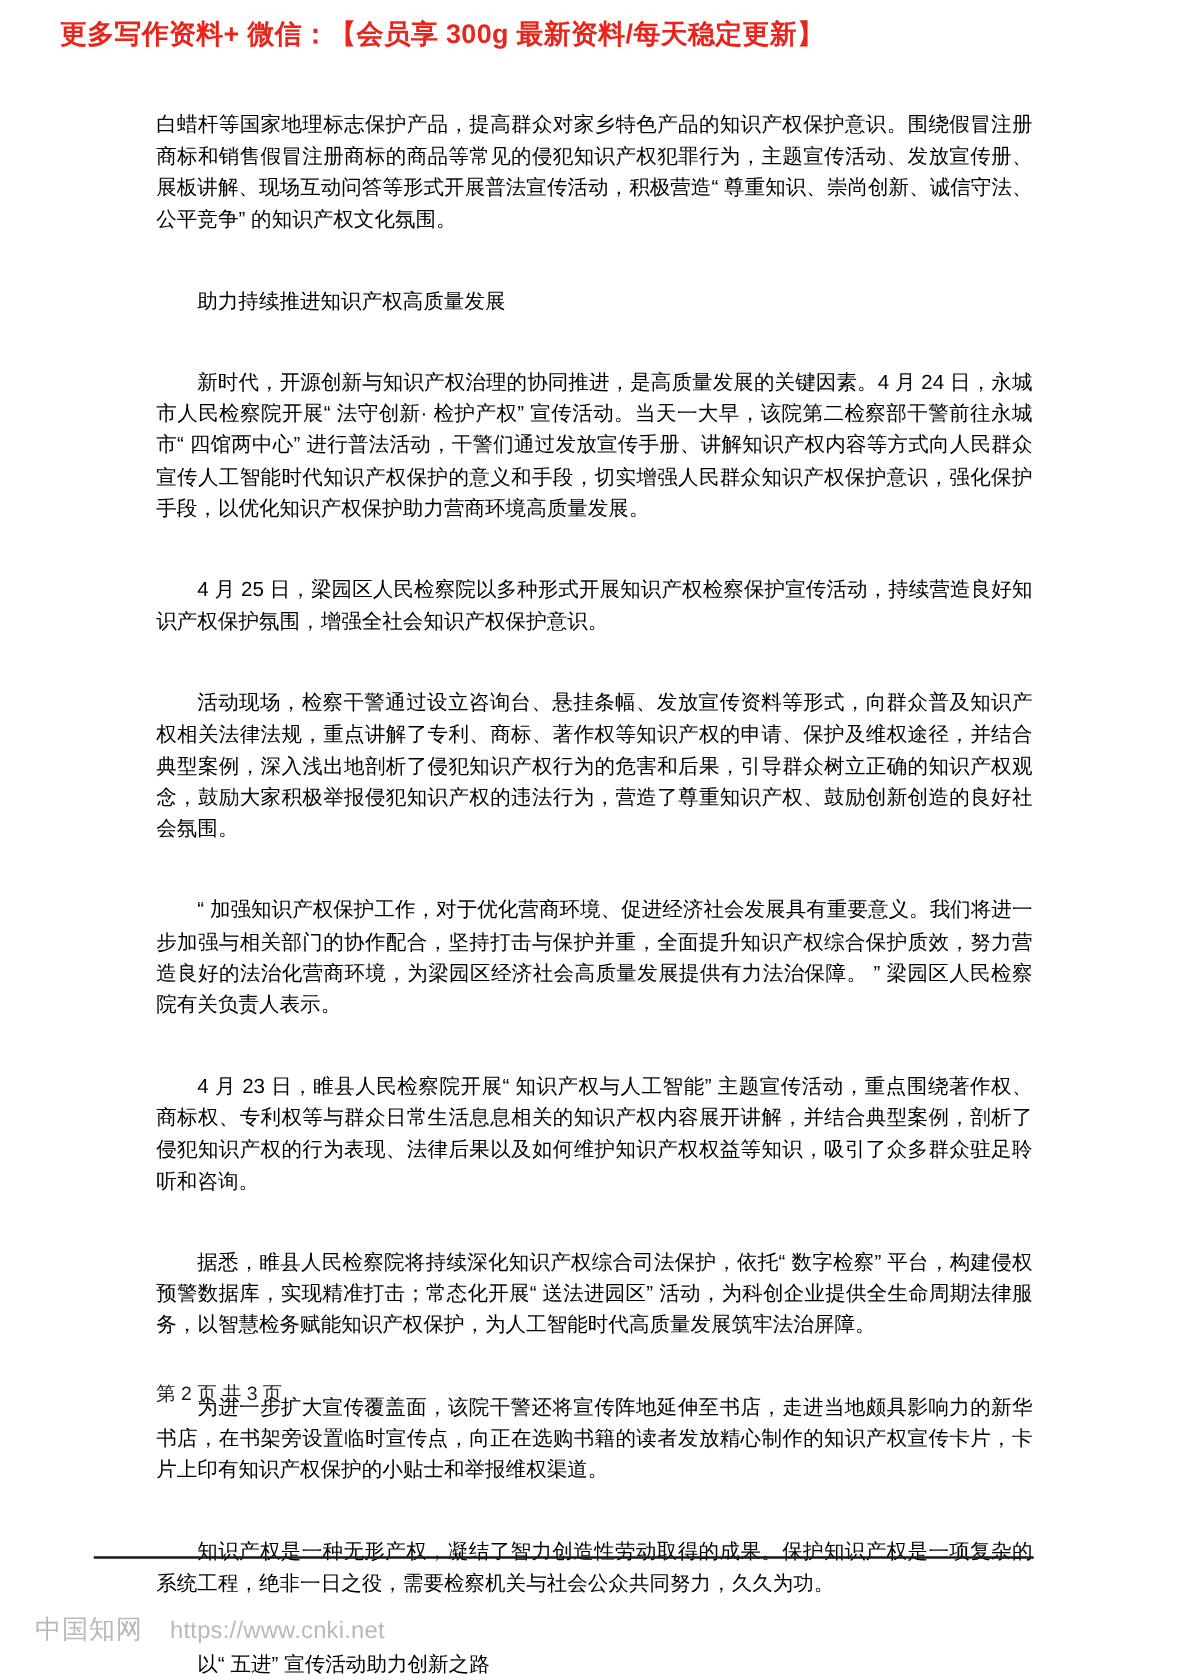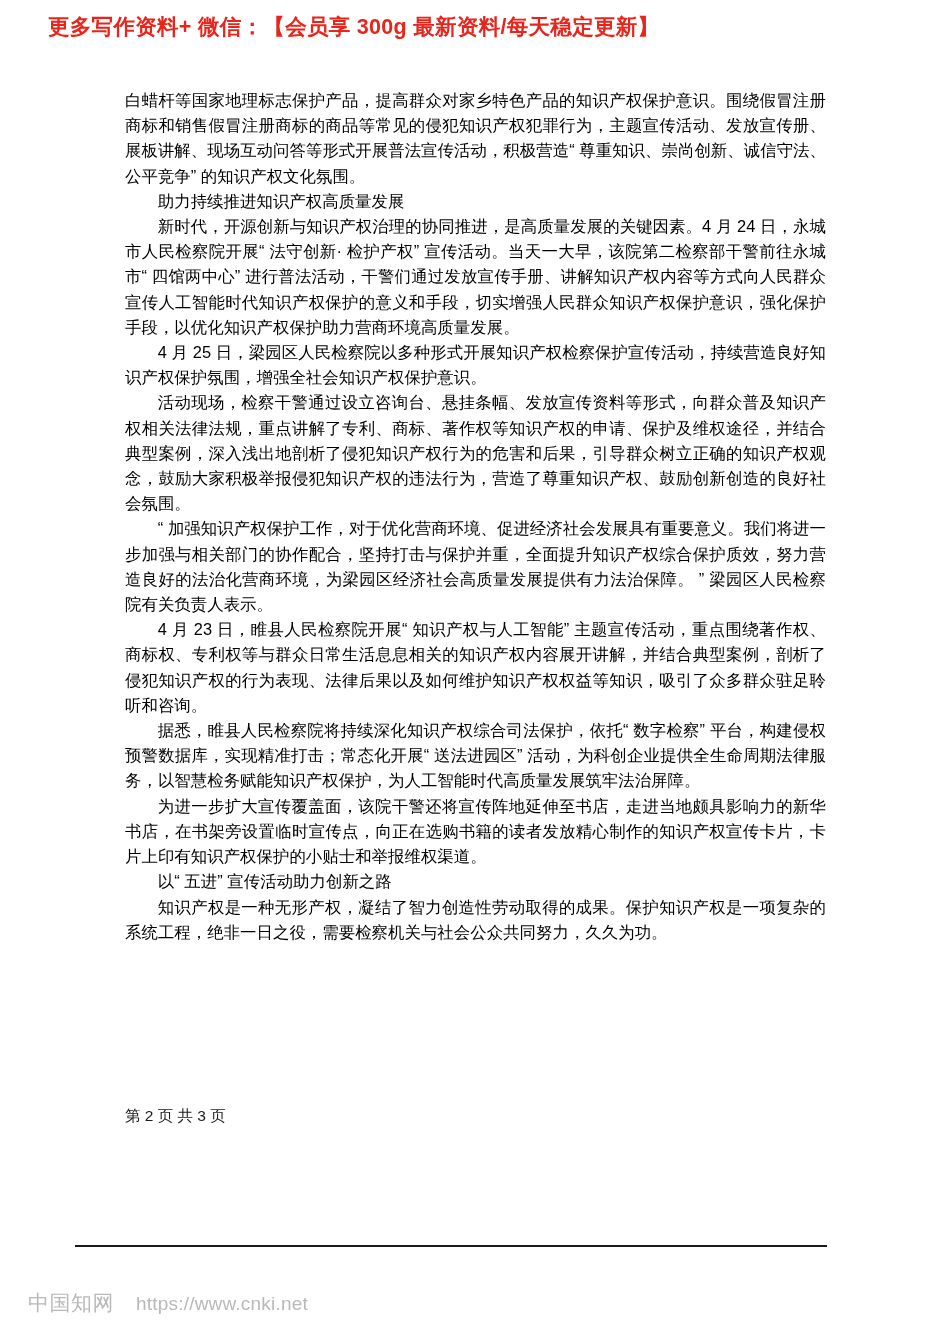--- a/index.html
+++ b/index.html
@@ -41,20 +41,21 @@
   .para {
     font-size: 16.4px;
     line-height: 25.2px;
     text-align: justify;
     text-justify: inter-ideograph;
     margin: 0;
     letter-spacing: 0.05px;
   }
   .para.indent {
     text-indent: 2em;
+    margin-top: 40px;
   }
 
   
   .page-number {
     position: absolute;
     left: 125px;
     top: 1106px;
     width: 701px;
     text-align: left;
     font-size: 15.5px;
@@ -98,22 +99,22 @@
 <div class="doc-body">
   <p class="para">白蜡杆等国家地理标志保护产品，提高群众对家乡特色产品的知识产权保护意识。围绕假冒注册商标和销售假冒注册商标的商品等常见的侵犯知识产权犯罪行为，主题宣传活动、发放宣传册、展板讲解、现场互动问答等形式开展普法宣传活动，积极营造“ 尊重知识、崇尚创新、诚信守法、公平竞争” 的知识产权文化氛围。</p>
   <p class="para indent">助力持续推进知识产权高质量发展</p>
   <p class="para indent">新时代，开源创新与知识产权治理的协同推进，是高质量发展的关键因素。4 月 24 日，永城市人民检察院开展“ 法守创新· 检护产权” 宣传活动。当天一大早，该院第二检察部干警前往永城市“ 四馆两中心” 进行普法活动，干警们通过发放宣传手册、讲解知识产权内容等方式向人民群众宣传人工智能时代知识产权保护的意义和手段，切实增强人民群众知识产权保护意识，强化保护手段，以优化知识产权保护助力营商环境高质量发展。</p>
   <p class="para indent">4 月 25 日，梁园区人民检察院以多种形式开展知识产权检察保护宣传活动，持续营造良好知识产权保护氛围，增强全社会知识产权保护意识。</p>
   <p class="para indent">活动现场，检察干警通过设立咨询台、悬挂条幅、发放宣传资料等形式，向群众普及知识产权相关法律法规，重点讲解了专利、商标、著作权等知识产权的申请、保护及维权途径，并结合典型案例，深入浅出地剖析了侵犯知识产权行为的危害和后果，引导群众树立正确的知识产权观念，鼓励大家积极举报侵犯知识产权的违法行为，营造了尊重知识产权、鼓励创新创造的良好社会氛围。</p>
   <p class="para indent">“ 加强知识产权保护工作，对于优化营商环境、促进经济社会发展具有重要意义。我们将进一步加强与相关部门的协作配合，坚持打击与保护并重，全面提升知识产权综合保护质效，努力营造良好的法治化营商环境，为梁园区经济社会高质量发展提供有力法治保障。 ” 梁园区人民检察院有关负责人表示。</p>
   <p class="para indent">4 月 23 日，睢县人民检察院开展“ 知识产权与人工智能” 主题宣传活动，重点围绕著作权、商标权、专利权等与群众日常生活息息相关的知识产权内容展开讲解，并结合典型案例，剖析了侵犯知识产权的行为表现、法律后果以及如何维护知识产权权益等知识，吸引了众多群众驻足聆听和咨询。</p>
   <p class="para indent">据悉，睢县人民检察院将持续深化知识产权综合司法保护，依托“ 数字检察” 平台，构建侵权预警数据库，实现精准打击；常态化开展“ 送法进园区” 活动，为科创企业提供全生命周期法律服务，以智慧检务赋能知识产权保护，为人工智能时代高质量发展筑牢法治屏障。</p>
   <p class="para indent">为进一步扩大宣传覆盖面，该院干警还将宣传阵地延伸至书店，走进当地颇具影响力的新华书店，在书架旁设置临时宣传点，向正在选购书籍的读者发放精心制作的知识产权宣传卡片，卡片上印有知识产权保护的小贴士和举报维权渠道。</p>
+  <p class="para indent">知识产权是一种无形产权，凝结了智力创造性劳动取得的成果。保护知识产权是一项复杂的系统工程，绝非一日之役，需要检察机关与社会公众共同努力，久久为功。</p>
   <p class="para indent">以“ 五进” 宣传活动助力创新之路</p>
-  <p class="para indent">知识产权是一种无形产权，凝结了智力创造性劳动取得的成果。保护知识产权是一项复杂的系统工程，绝非一日之役，需要检察机关与社会公众共同努力，久久为功。</p>
 </div>
 
 <div class="page-number">第 2 页 共 3 页</div>
 
 <div class="cnki-rule"></div>
 <div class="cnki-mark">
   <span class="cnki-name">中国知网</span>
   <span class="cnki-url">https://www.cnki.net</span>
 </div>
 

